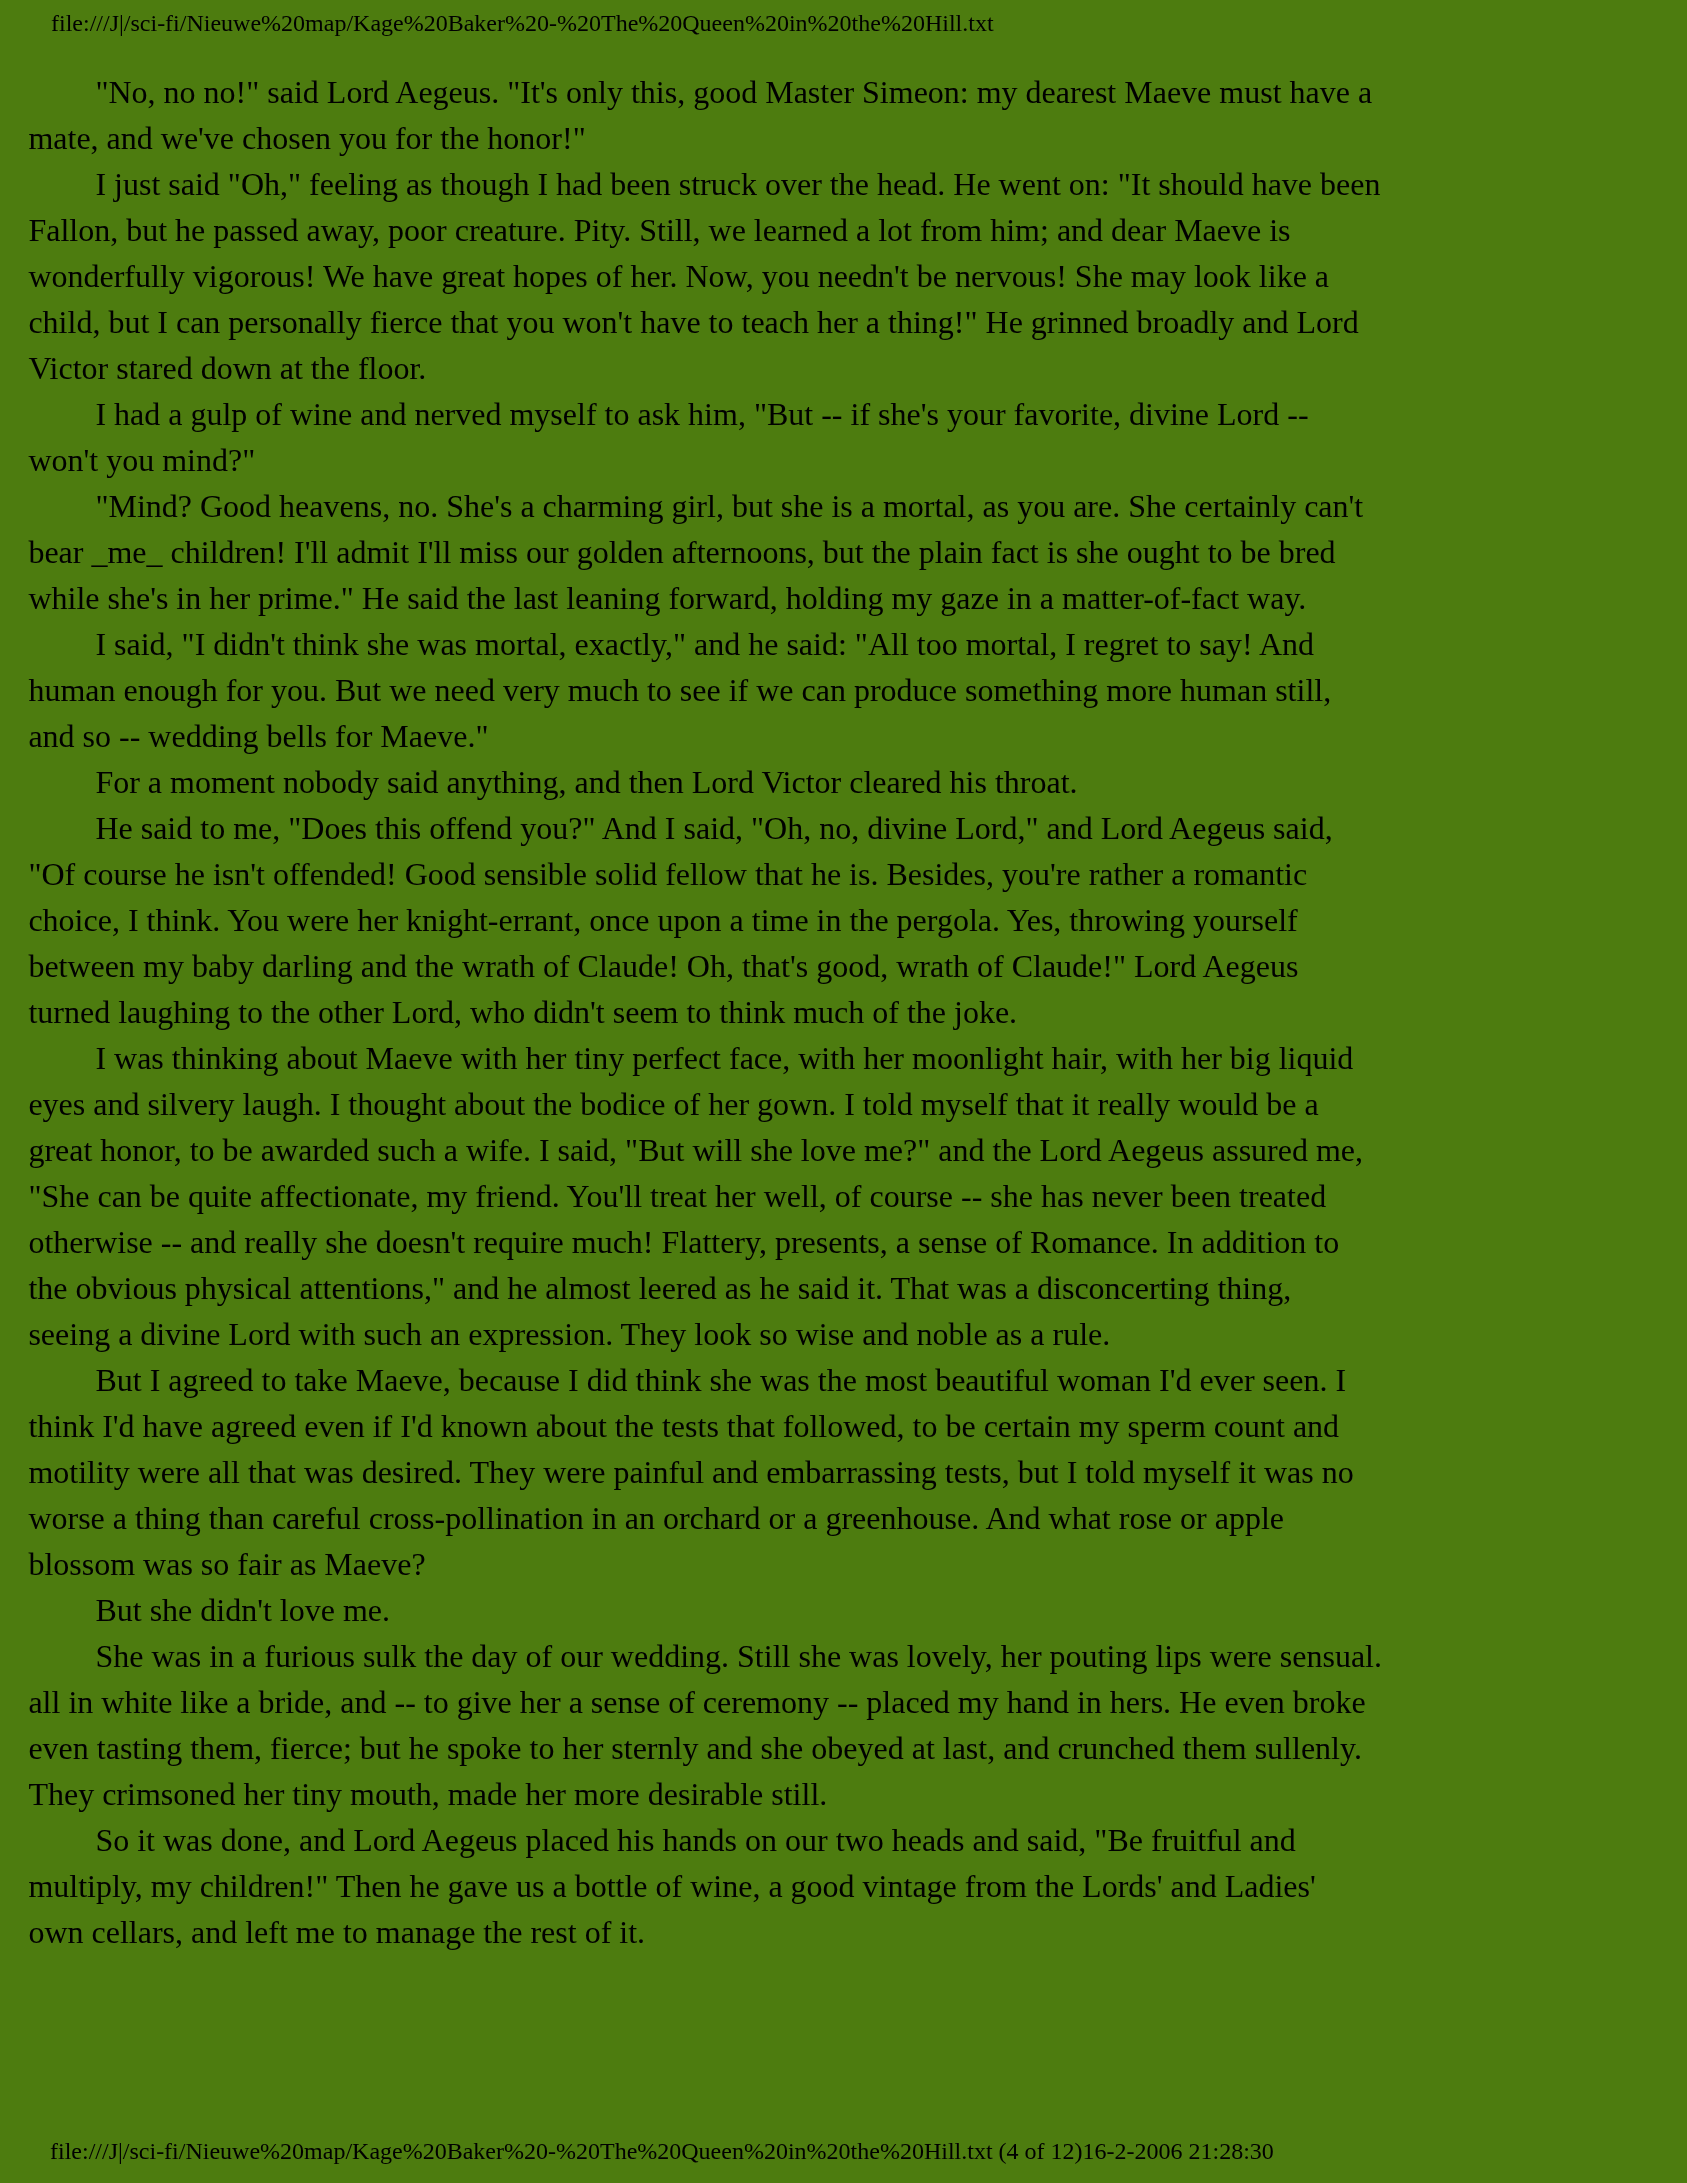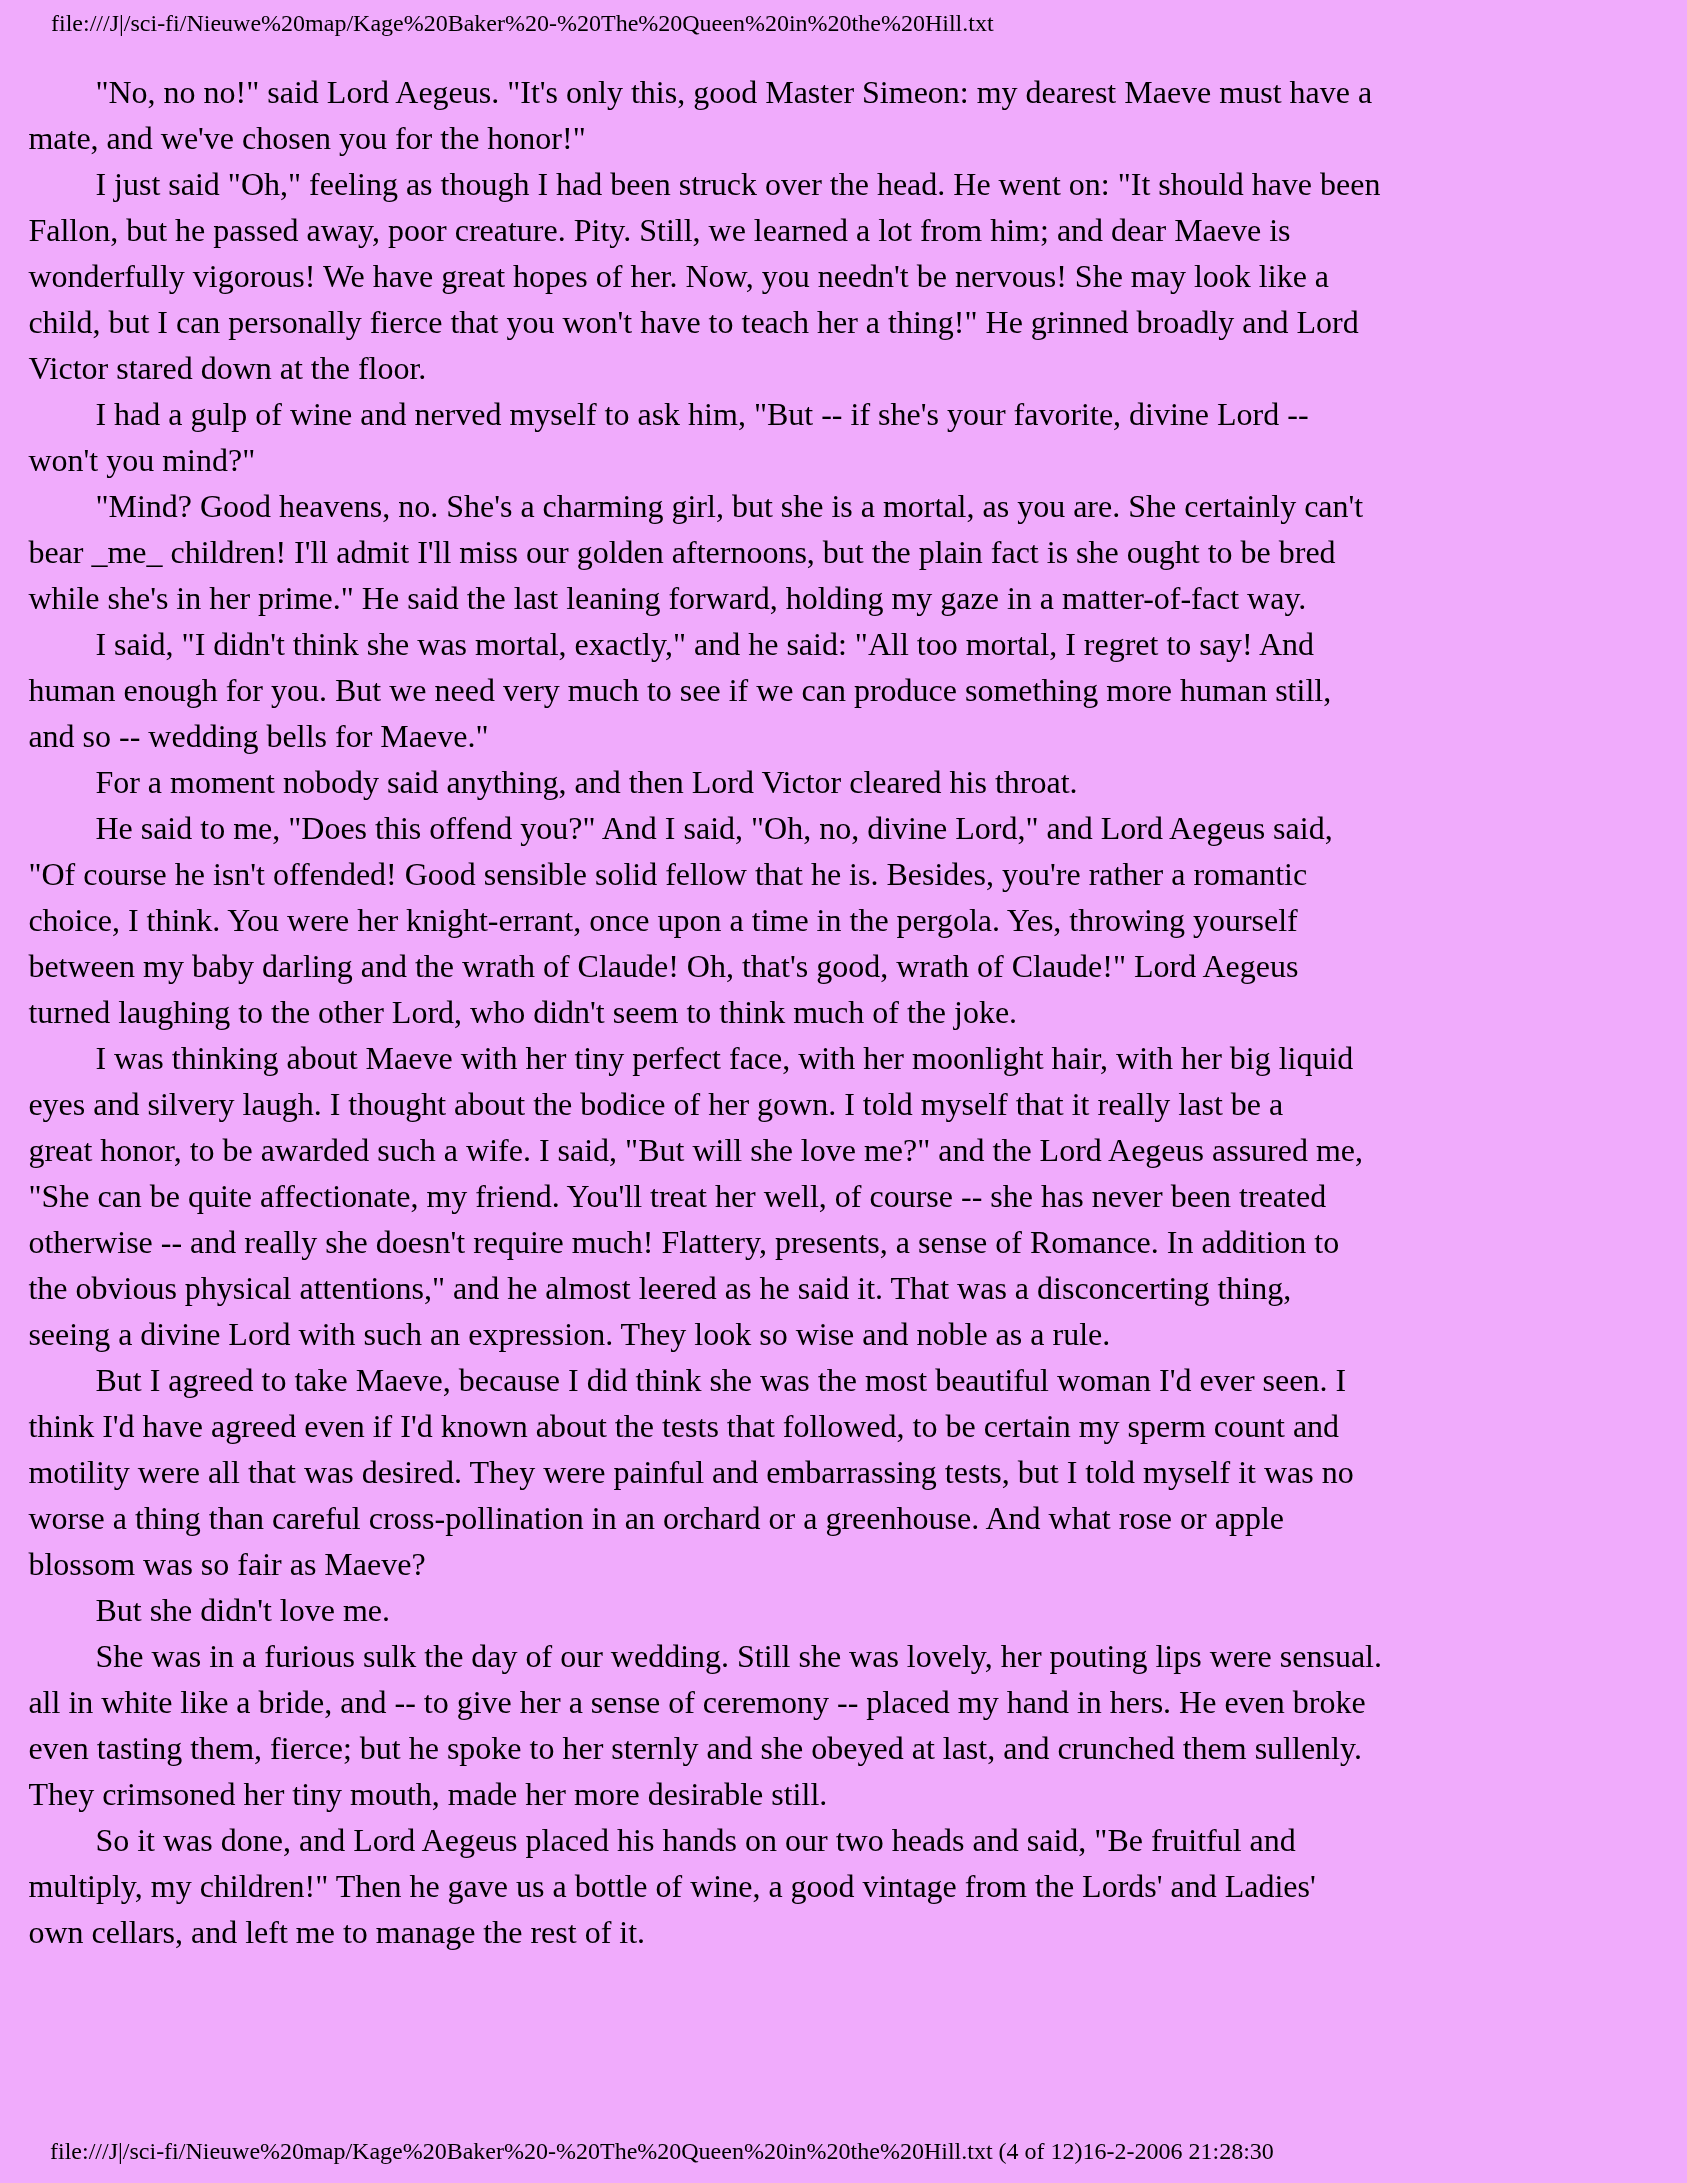--- a/index.html
+++ b/index.html
@@ -4,21 +4,21 @@
 <style>
   html, body {
     margin: 0;
     padding: 0;
     background: #ffffff;
   }
   .page {
     position: relative;
     width: 1687px;
     height: 2183px;
-    background: #f0abfc;
+    background: #4d7c0f;
     color: #000000;
     font-family: "Liberation Serif", "DejaVu Serif", serif;
     overflow: hidden;
   }
   .header {
     position: absolute;
     left: 51px;
     top: 9.3px;
     font-size: 24px;
     line-height: 29px;
@@ -91,21 +91,21 @@
       </p>
       <p>
         <span class="tl">He said to me, "Does this offend you?" And I said, "Oh, no, divine Lord," and Lord Aegeus said,</span>
         <span class="tl">"Of course he isn't offended! Good sensible solid fellow that he is. Besides, you're rather a romantic</span>
         <span class="tl">choice, I think. You were her knight-errant, once upon a time in the pergola. Yes, throwing yourself</span>
         <span class="tl">between my baby darling and the wrath of Claude! Oh, that's good, wrath of Claude!" Lord Aegeus</span>
         <span class="tl">turned laughing to the other Lord, who didn't seem to think much of the joke.</span>
       </p>
       <p>
         <span class="tl">I was thinking about Maeve with her tiny perfect face, with her moonlight hair, with her big liquid</span>
-        <span class="tl">eyes and silvery laugh. I thought about the bodice of her gown. I told myself that it really last be a</span>
+        <span class="tl">eyes and silvery laugh. I thought about the bodice of her gown. I told myself that it really would be a</span>
         <span class="tl">great honor, to be awarded such a wife. I said, "But will she love me?" and the Lord Aegeus assured me,</span>
         <span class="tl">"She can be quite affectionate, my friend. You'll treat her well, of course -- she has never been treated</span>
         <span class="tl">otherwise -- and really she doesn't require much! Flattery, presents, a sense of Romance. In addition to</span>
         <span class="tl">the obvious physical attentions," and he almost leered as he said it. That was a disconcerting thing,</span>
         <span class="tl">seeing a divine Lord with such an expression. They look so wise and noble as a rule.</span>
       </p>
       <p>
         <span class="tl">But I agreed to take Maeve, because I did think she was the most beautiful woman I'd ever seen. I</span>
         <span class="tl">think I'd have agreed even if I'd known about the tests that followed, to be certain my sperm count and</span>
         <span class="tl">motility were all that was desired. They were painful and embarrassing tests, but I told myself it was no</span>

